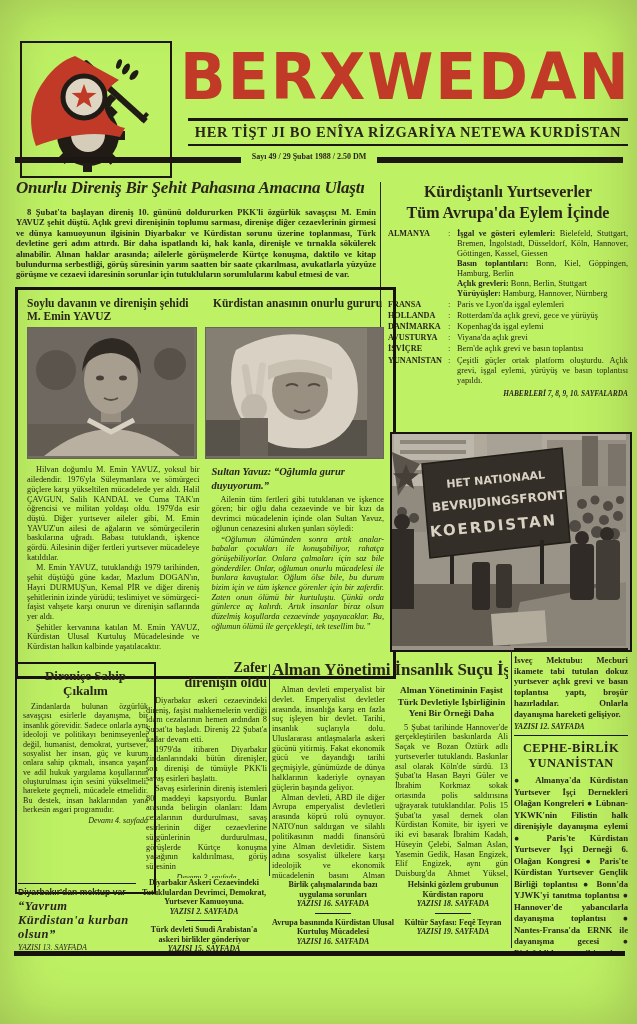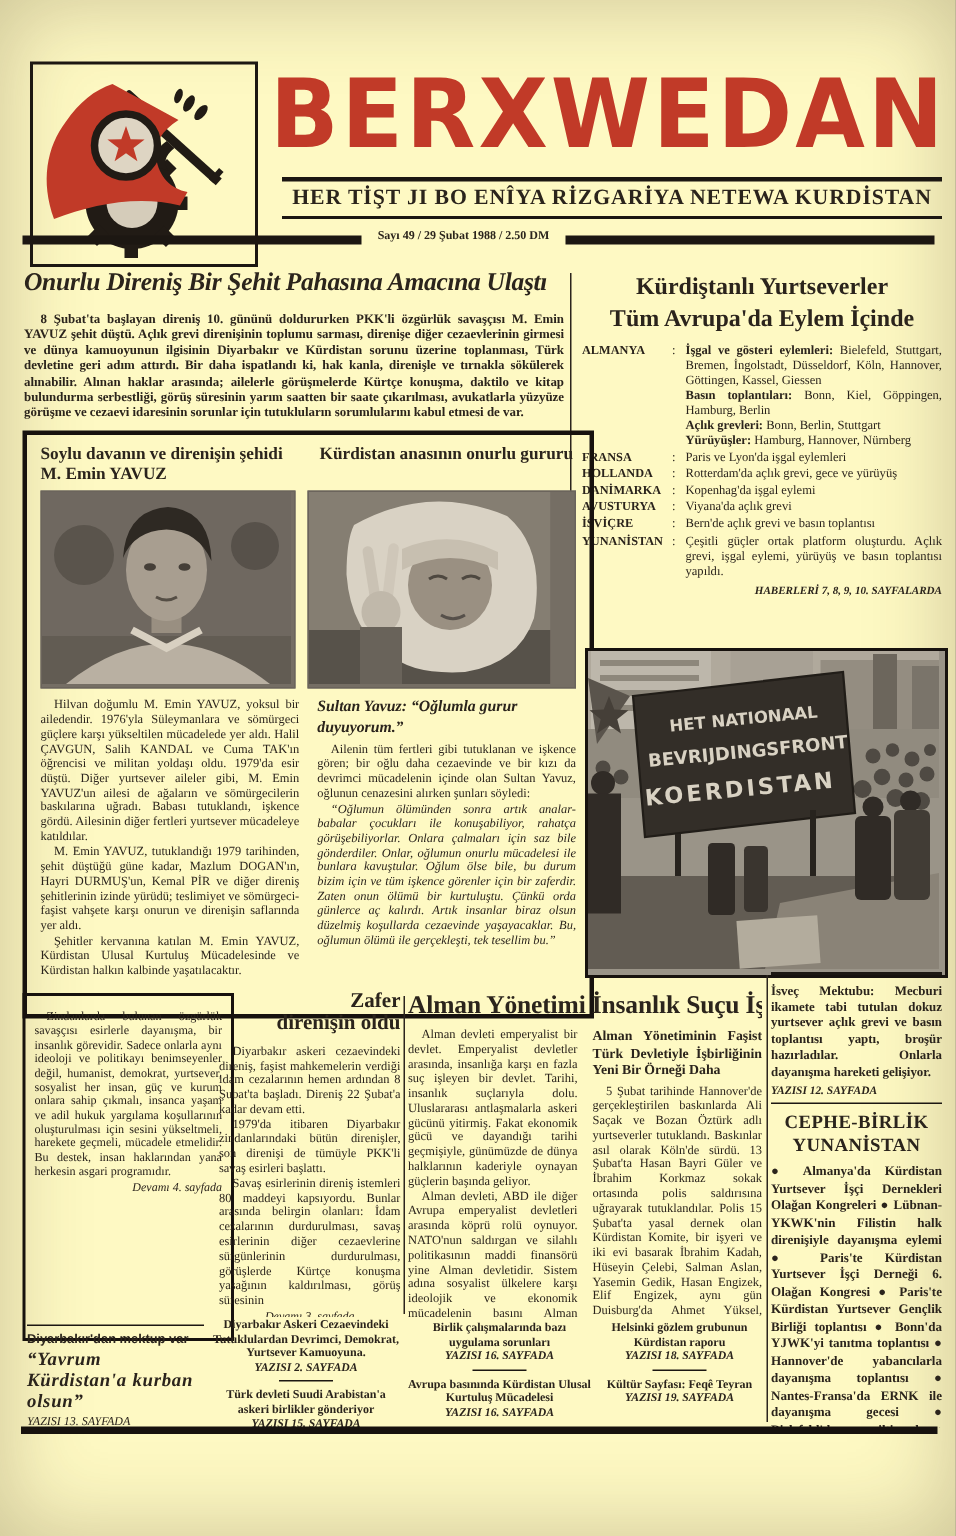--- a/index.html
+++ b/index.html
@@ -1,16 +1,16 @@
 <!DOCTYPE html>
 <html><head>
 <meta charset="utf-8">
 <style>
   html,body{margin:0;padding:0;background:#a99f8e;}
-  .page{position:relative;width:637px;height:1024px;margin:0 auto;background:#fef9c3;
+  .page{position:relative;width:637px;height:1024px;margin:0 auto;background:#bef264;
         color:#2b241c;font-family:"Liberation Serif","DejaVu Serif",serif;overflow:hidden;
         box-shadow:inset 0 0 60px rgba(70,52,28,.28);}
   .abs{position:absolute;}
   .hrule{background:#1c1712;}
   
   .logo-box{left:20px;top:41px;width:148px;height:133px;border:2px solid #1c1712;}
   .mast-title{left:180px;top:44px;width:450px;text-align:center;
       font-family:"DejaVu Sans","Liberation Sans",sans-serif;font-weight:bold;
       font-size:60px;line-height:1.05;color:#c13a28;letter-spacing:2px;
       transform:scaleY(1.06);transform-origin:top center;white-space:nowrap;}
@@ -54,21 +54,21 @@
   .cont-c{font-style:italic;font-size:8px;text-align:center;margin-top:1px;}
   .vic{left:146px;top:660px;width:121px;height:218px;overflow:hidden;}
   .vic-h{font-size:14px;font-weight:bold;text-align:right;line-height:1.1;}
   .vic p{font-size:8.3px;line-height:1.18;text-align:justify;text-indent:9px;margin:0;}
   .vic .p1{margin-top:5px;}
   .ger{left:272px;top:660px;width:236px;height:218px;overflow:hidden;}
   .ger-h{font-size:17px;font-weight:bold;text-align:center;letter-spacing:-.1px;white-space:nowrap;}
   .gcols{display:flex;gap:10px;margin-top:5px;}
   .gcol{flex:1;font-size:8.3px;line-height:1.18;text-align:justify;}
   .gcol p{text-indent:9px;margin:0;}
-  .gsub{font-weight:bold;font-size:9.2px;line-height:1.25;margin-bottom:3px;}
+  .gsub{font-weight:bold;text-align:center;font-size:9.2px;line-height:1.25;margin-bottom:3px;}
   .right-col{left:514px;top:648px;width:114px;height:302px;border-top:2px solid #1c1712;overflow:hidden;}
   .sweden{font-size:8.6px;font-weight:bold;line-height:1.25;text-align:justify;margin-top:5px;}
   .yaz{font-style:italic;font-size:7.6px;text-align:left;font-weight:bold;margin:3px 0 4px;}
   .rc-rule{border-top:1.5px solid #1c1712;margin:2px 0;}
   .cephe-h{font-size:12.5px;font-weight:bold;text-align:center;line-height:1.2;margin-top:5px;letter-spacing:.3px;}
   .cephe-b{font-size:8.7px;line-height:1.32;text-align:justify;margin-top:4px;font-weight:bold;}
   
   .t1{left:18px;top:883px;width:118px;border-top:1.5px solid #1c1712;padding-top:3px;}
   .t1-k{font-weight:bold;font-size:8.6px;font-family:"Liberation Sans",sans-serif;}
   .t1-t{font-size:12.5px;font-weight:bold;font-style:italic;line-height:1.12;margin-top:2px;letter-spacing:.5px;}
@@ -292,20 +292,21 @@
           <rect x="204" y="106" width="24" height="60" rx="4" fill="#413c35"></rect>
         <circle cx="10" cy="88" r="8"></circle>
           <rect x="-4" y="95" width="26" height="80"></rect>
         <rect x="80" y="128" width="18" height="48" rx="3"></rect>
           <rect x="104" y="130" width="16" height="44" rx="3" fill="#3a352f"></rect>
       </g>
     </svg>
   </div>
 
   <div class="abs sbox">
+    <div class="sbox-h">Direnişe Sahip Çıkalım</div>
     <div class="sbox-b">Zindanlarda bulunan özgürlük savaşçısı esirlerle dayanışma, bir insanlık görevidir. Sadece onlarla aynı ideoloji ve politikayı benimseyenler değil, humanist, demokrat, yurtsever, sosyalist her insan, güç ve kurum onlara sahip çıkmalı, insanca yaşam ve adil hukuk yargılama koşullarının oluşturulması için sesini yükseltmeli, harekete geçmeli, mücadele etmelidir. Bu destek, insan haklarından yana herkesin asgari programıdır.</div>
     <div class="cont">Devamı 4. sayfada</div>
   </div>
 
   <div class="abs vic">
     <div class="vic-h">Zafer</div>
     <div class="vic-h">direnişin oldu</div>
     <p class="p1">Diyarbakır askeri cezaevindeki direniş, faşist mahkemelerin verdiği idam cezalarının hemen ardından 8 Şubat'ta başladı. Direniş 22 Şubat'a kadar devam etti.</p>
     <p>1979'da itibaren Diyarbakır zindanlarındaki bütün direnişler, son direnişi de tümüyle PKK'li savaş esirleri başlattı.</p>
     <p>Savaş esirlerinin direniş istemleri 80 maddeyi kapsıyordu. Bunlar arasında belirgin olanları: İdam cezalarının durdurulması, savaş esirlerinin diğer cezaevlerine sürgünlerinin durdurulması, görüşlerde Kürtçe konuşma yasağının kaldırılması, görüş süresinin</p>

